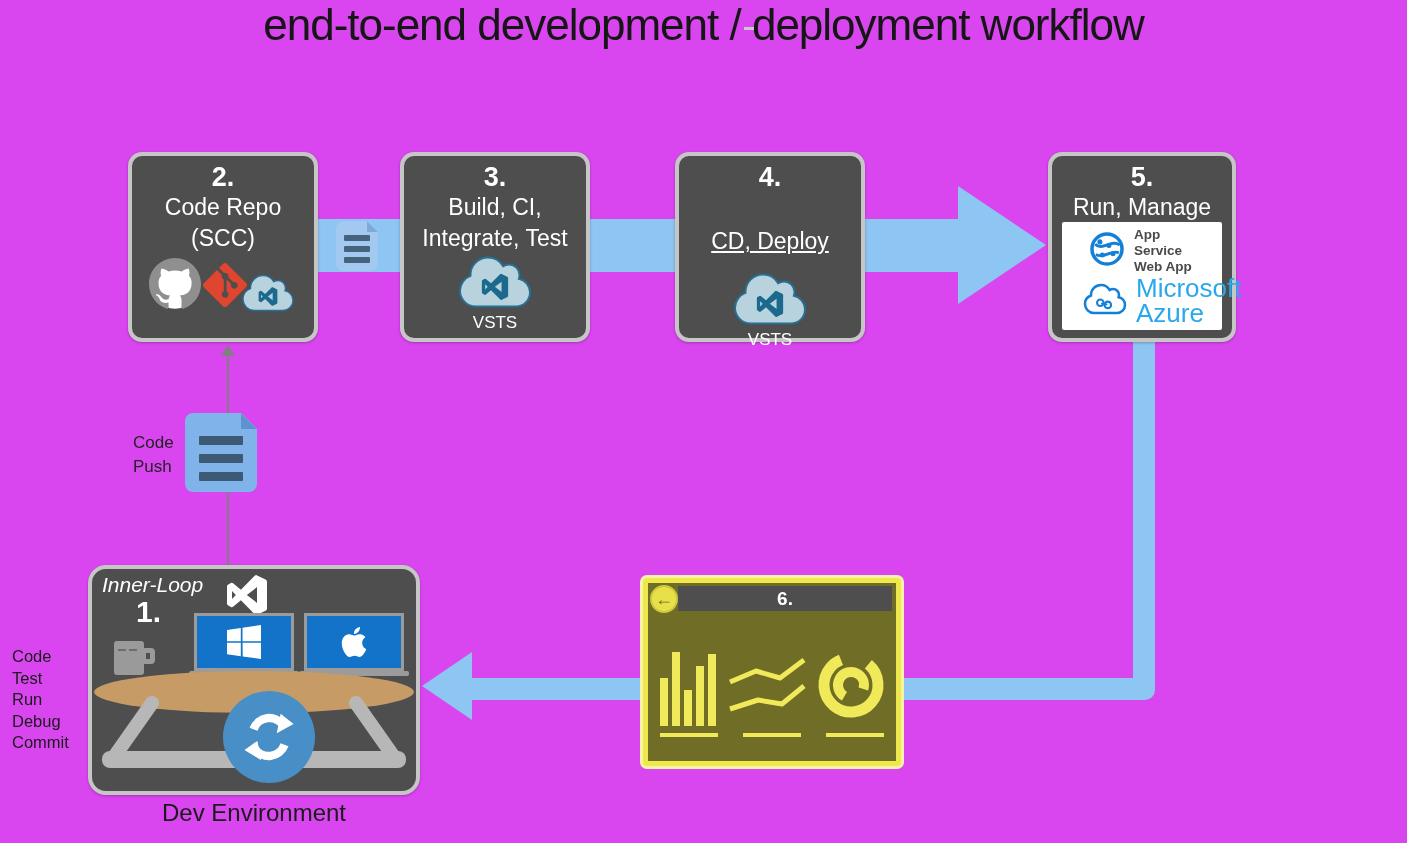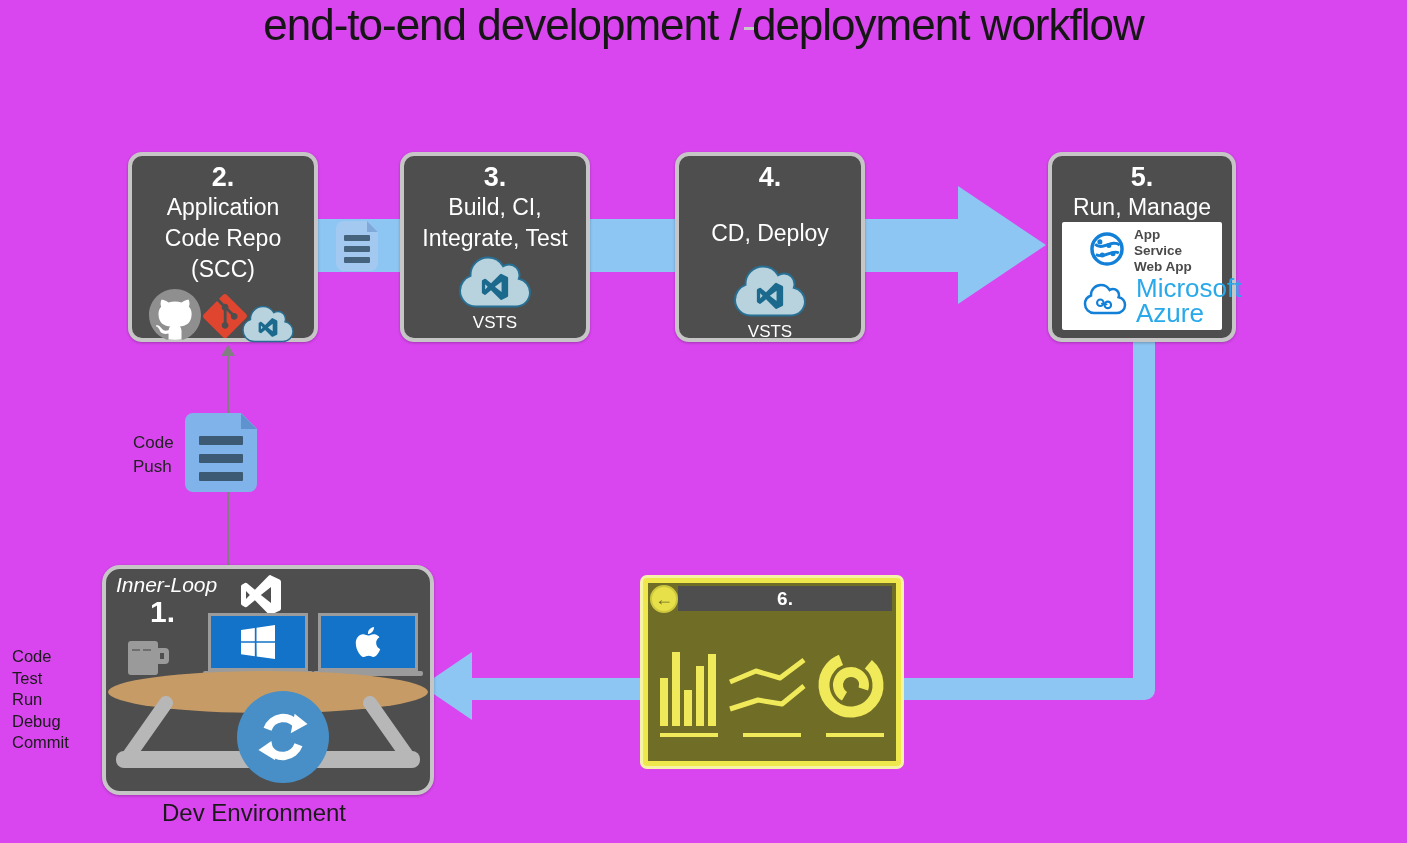--- a/index.html
+++ b/index.html
@@ -63,21 +63,21 @@
   .node .caption{font-size:17px;line-height:18px;color:#fff;}
   .node-repo{left:128px;top:152px;width:190px;height:190px;}
   .node-build{left:400px;top:152px;width:190px;height:190px;}
   .node-deploy{left:675px;top:152px;width:190px;height:190px;}
   .node-run{left:1048px;top:152px;width:188px;height:190px;}
   .icons-row{display:flex;justify-content:center;align-items:center;margin-top:4px;}
   .gitcluster{position:relative;width:96px;height:54px;}
   .gitcluster .git{position:absolute;left:2px;top:4px;}
   .gitcluster .cloud{position:absolute;left:40px;top:14px;}
   .cloud-wrap{margin-top:0px;}
-  .deploy-gap{margin-top:26px;}
+  .deploy-gap{margin-top:34px;text-decoration:underline;}
   
   .run-panel{position:absolute;left:10px;right:10px;top:66px;bottom:8px;background:#fff;border-radius:2px;
     display:flex;flex-direction:column;justify-content:space-around;padding:4px 18px;}
   .run-row{display:flex;align-items:center;gap:8px;padding-left:8px;}
   .svc-text{text-align:left;font-size:13.5px;line-height:16px;font-weight:700;color:#4a4a4a;}
   .azure-text{text-align:left;font-size:26px;line-height:25px;color:var(--azure);}
   
   .node-monitor{
     position:absolute;left:643px;top:578px;width:258px;height:188px;
     background:var(--olive);border:5px solid var(--yellow);border-radius:4px;
@@ -89,21 +89,21 @@
     background:#e7e048;border:2px solid #cdc73e;display:flex;align-items:center;justify-content:center;
     color:var(--olive);font-size:18px;font-weight:700;line-height:1;}
   .monitor-title{position:absolute;left:0;top:32px;width:100%;font-size:21px;color:#f4f4f4;}
   .monitor-icons{position:absolute;left:10px;right:8px;top:60px;height:88px;
     display:flex;justify-content:space-between;align-items:center;}
   .monitor-underlines{position:absolute;left:12px;right:12px;top:150px;display:flex;justify-content:space-between;}
   .monitor-underlines div{width:58px;height:4px;background:var(--iconyellow);}
   .monitor-caption{position:absolute;left:4px;bottom:0px;font-size:23px;font-weight:700;color:#fff;
     white-space:nowrap;letter-spacing:-0.3px;text-shadow:0 1px 3px rgba(110,110,110,.45);}
   
-  .node-inner{left:102px;top:565px;width:332px;height:230px;border-radius:18px;text-align:left;}
+  .node-inner{left:88px;top:565px;width:332px;height:230px;border-radius:18px;text-align:left;}
   .inner-label{position:absolute;left:10px;top:4px;font-style:italic;font-size:21px;color:#fff;}
   .inner-num{position:absolute;left:44px;top:26px;font-size:30px;font-weight:700;color:#fff;}
   .inner-vslogo{position:absolute;left:134px;top:6px;}
   .mug{position:absolute;left:22px;top:72px;width:30px;height:34px;background:#9a9a9a;border-radius:3px;}
   .mug .handle{position:absolute;right:-11px;top:7px;width:14px;height:16px;border:5px solid #9a9a9a;border-radius:4px;}
   .mug .dash{position:absolute;top:8px;height:2px;background:#6e6e6e;}
   .mug .d1{left:4px;width:8px;}.mug .d2{left:15px;width:8px;}
   .laptop{position:absolute;width:100px;}
   .laptop .screen{width:100px;height:58px;border:3px solid #9b9b9b;background:var(--winblue);
     display:flex;align-items:center;justify-content:center;}
@@ -158,21 +158,20 @@
   <div class="steps-label">
     <span>Code</span>
     <span>Test</span>
     <span>Run</span>
     <span>Debug</span>
     <span>Commit</span>
   </div>
 
   <div class="node node-repo">
     <div class="num">2.</div>
-    <div class="line">Application</div>
     <div class="line">Code Repo</div>
     <div class="line">(SCC)</div>
     <div class="icons-row">
       <span>
         <svg width="52" height="52" viewBox="0 0 16 16">
           <circle cx="8" cy="8" r="7.6" fill="#ffffff"></circle>
           <path fill="#8f8f8f" d="M8 0C3.58 0 0 3.58 0 8c0 3.54 2.29 6.53 5.47 7.59.4.07.55-.17.55-.38 0-.19-.01-.82-.01-1.49-2.01.37-2.53-.49-2.69-.94-.09-.23-.48-.94-.82-1.13-.28-.15-.68-.52-.01-.53.63-.01 1.08.58 1.23.82.72 1.21 1.87.87 2.33.66.07-.52.28-.87.51-1.07-1.78-.2-3.64-.89-3.64-3.95 0-.87.31-1.59.82-2.15-.08-.2-.36-1.02.08-2.12 0 0 .67-.21 2.2.82.64-.18 1.32-.27 2-.27s1.36.09 2 .27c1.53-1.04 2.2-.82 2.2-.82.44 1.1.16 1.92.08 2.12.51.56.82 1.27.82 2.15 0 3.07-1.87 3.75-3.65 3.95.29.25.54.73.54 1.48 0 1.07-.01 1.93-.01 2.2 0 .21.15.46.55.38A8.013 8.013 0 0 0 16 8c0-4.42-3.58-8-8-8z"></path>
         </svg>
       </span>
       <span class="gitcluster">

